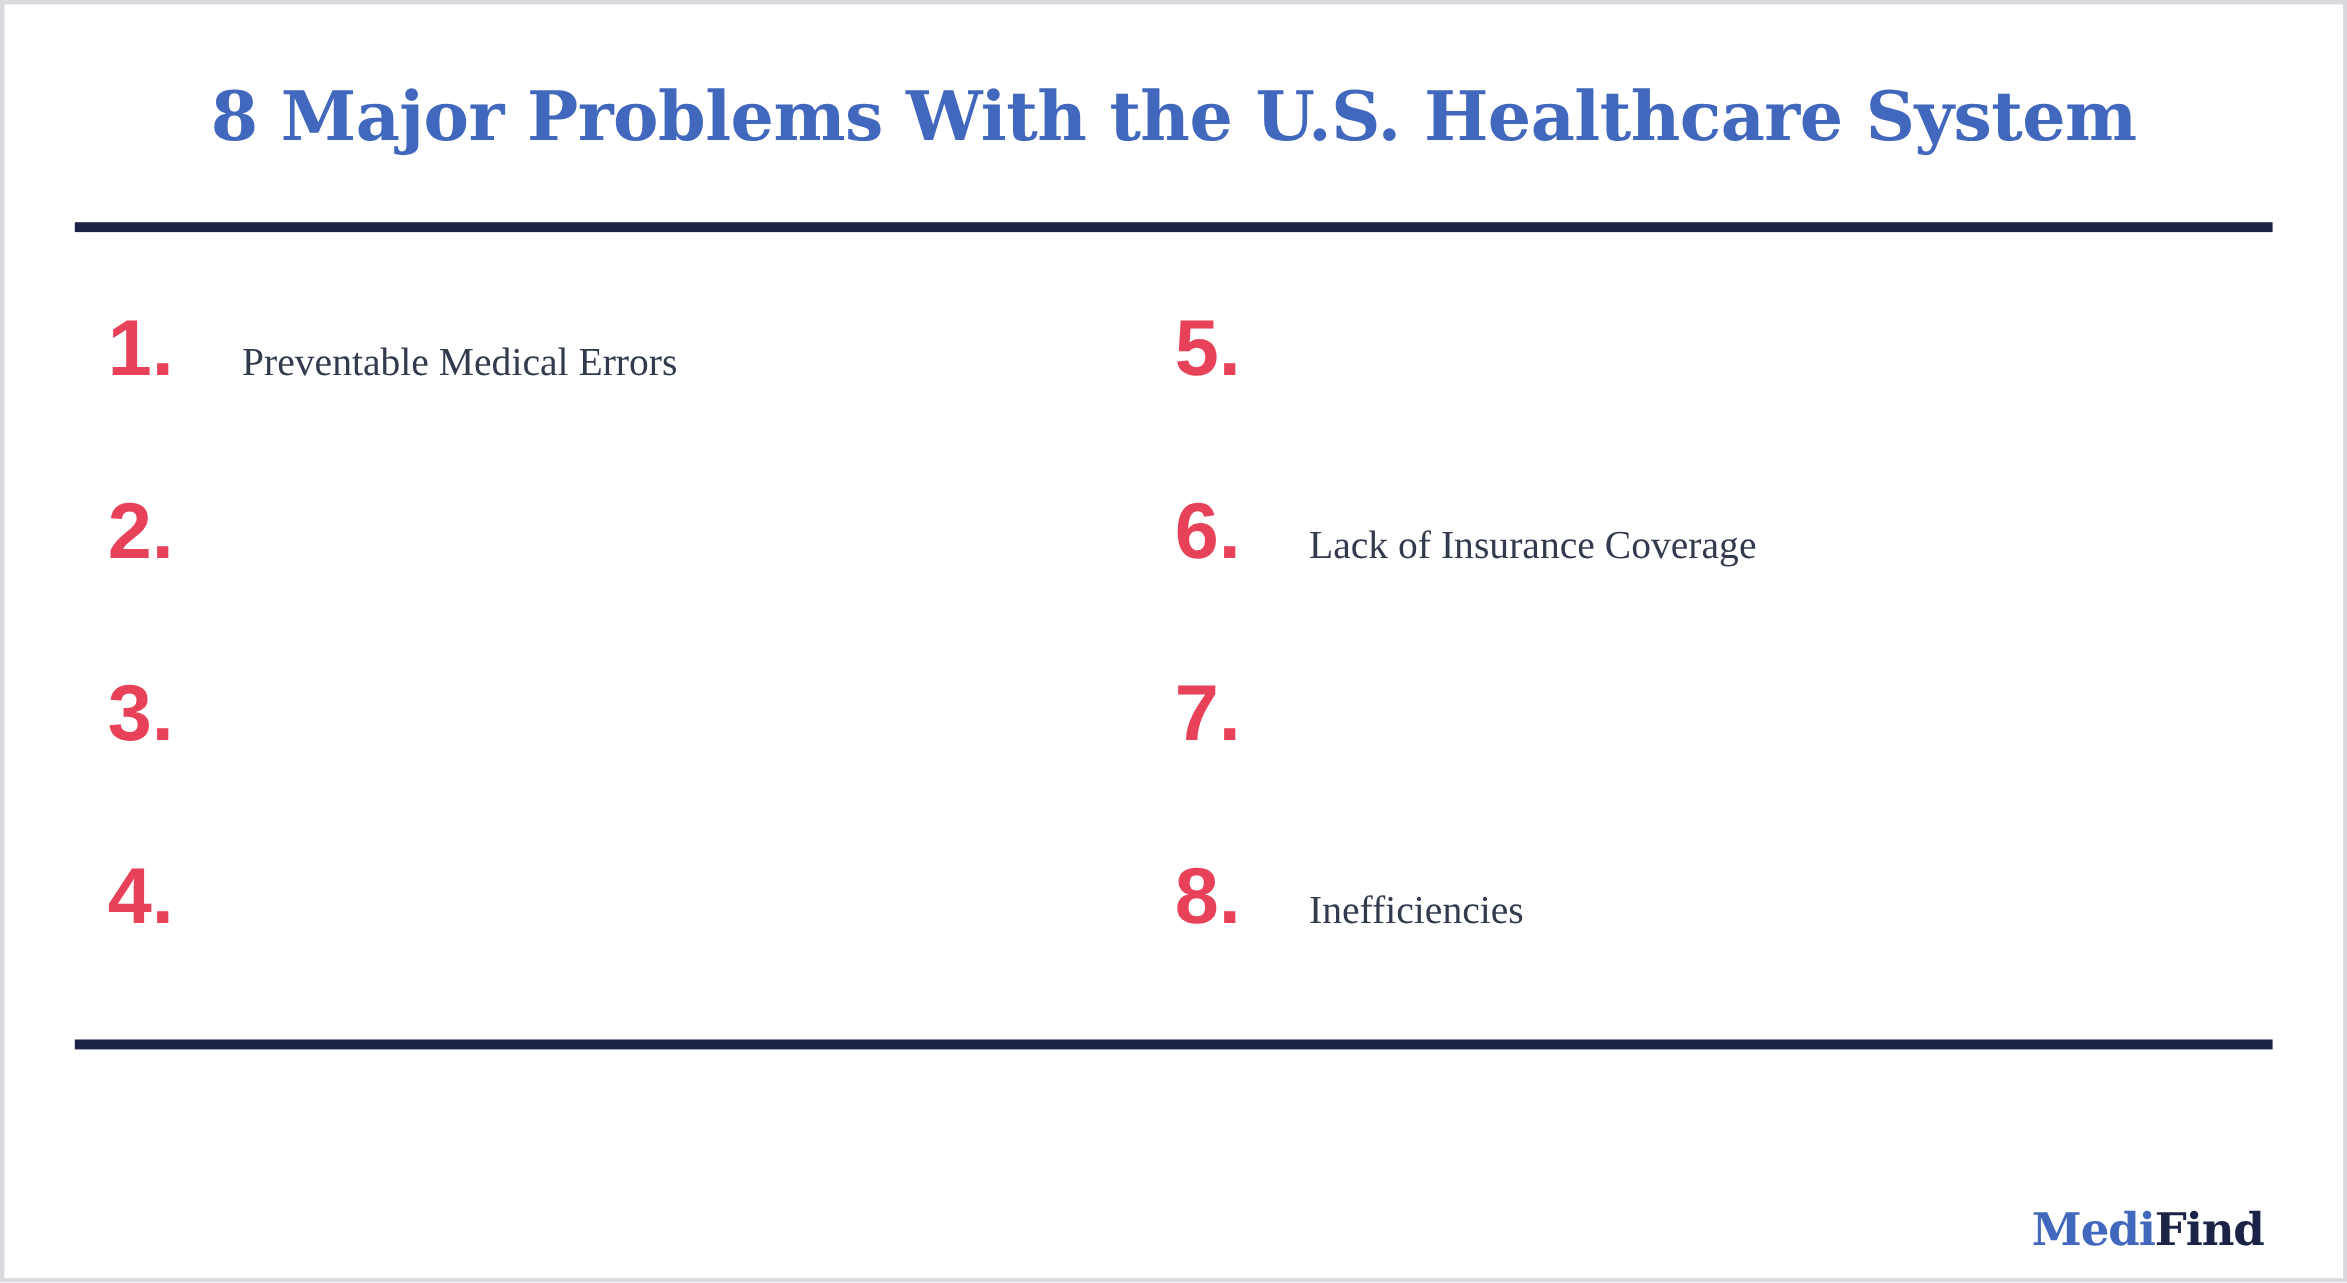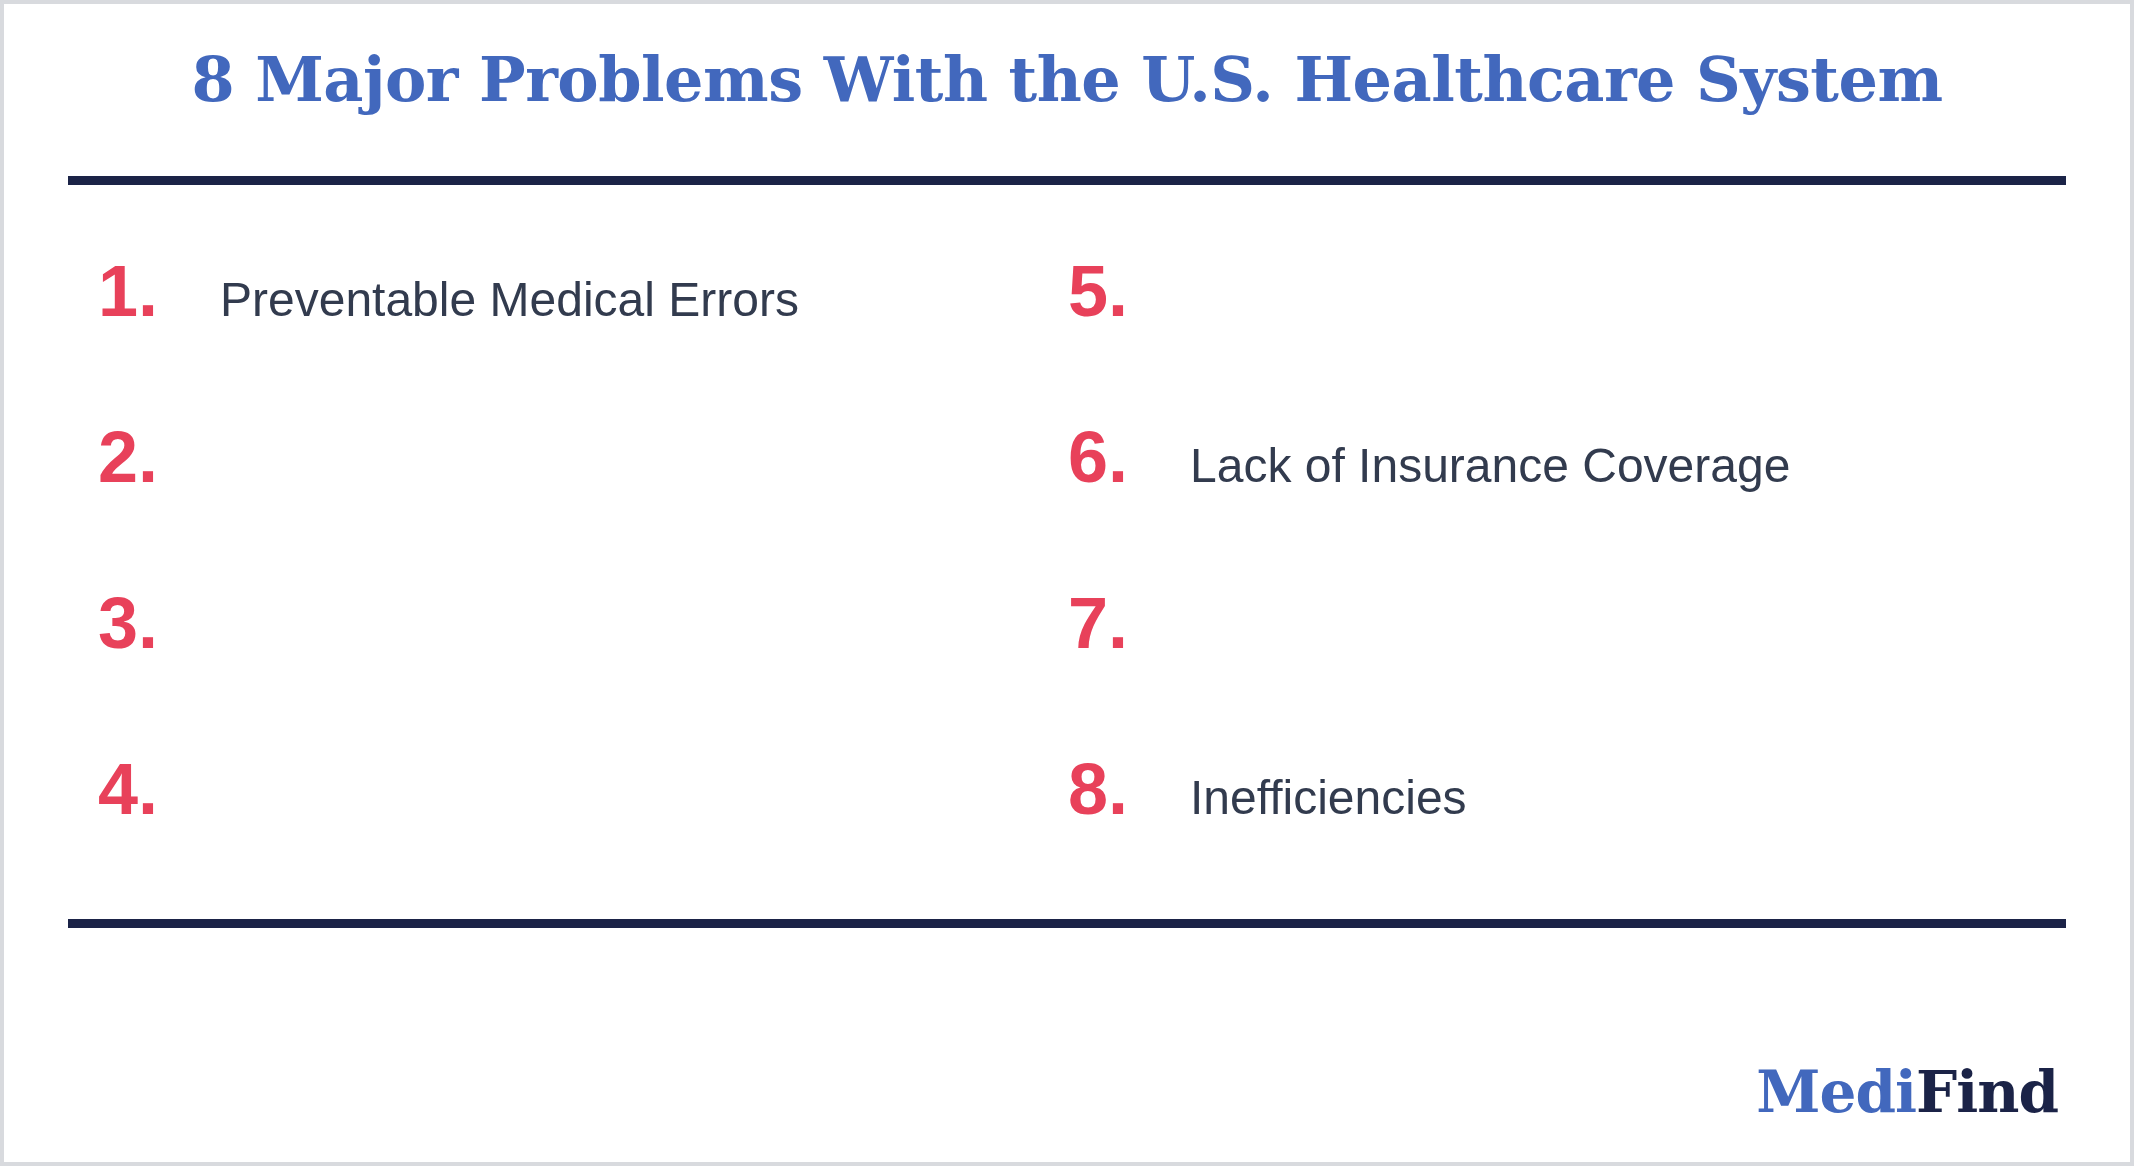--- a/index.html
+++ b/index.html
@@ -22,21 +22,21 @@
     border: 4px solid #d8dade;
   }
   .title {
     text-align: center;
     font-family: "DejaVu Serif", serif;
     font-weight: bold;
     color: #4268bd;
     font-size: 62px;
     letter-spacing: -0.5px;
     margin: 0;
-    padding-top: 42px;
+    padding-top: 68px;
     line-height: 1.1;
   }
   .rule {
     height: 9px;
     background: #1b2347;
     margin: 0 64px;
   }
   .rule-top {
     margin-top: 62px;
   }
@@ -69,30 +69,30 @@
     font-weight: bold;
     font-size: 72px;
     line-height: 1;
     width: 122px;
     flex: 0 0 122px;
     text-align: left;
     font-family: "Liberation Sans", sans-serif;
   }
   .label {
     color: #323b4e;
-    font-size: 48px;
+    font-size: 36px;
     line-height: 1.2;
-    font-family: Liberation Sans, sans-serif;
+    font-family: Liberation Serif, serif;
   }
   .footer {
     position: absolute;
     right: 72px;
-    bottom: 36px;
+    bottom: 20px;
     font-family: "DejaVu Serif", serif;
-    font-size: 58px;
+    font-size: 41px;
     font-weight: bold;
     letter-spacing: -1px;
   }
   .brand-medi { color: #4268bd; }
   .brand-find { color: #1b2347; }
 </style>
 </head>
 <body>
 
 <div class="infographic">

